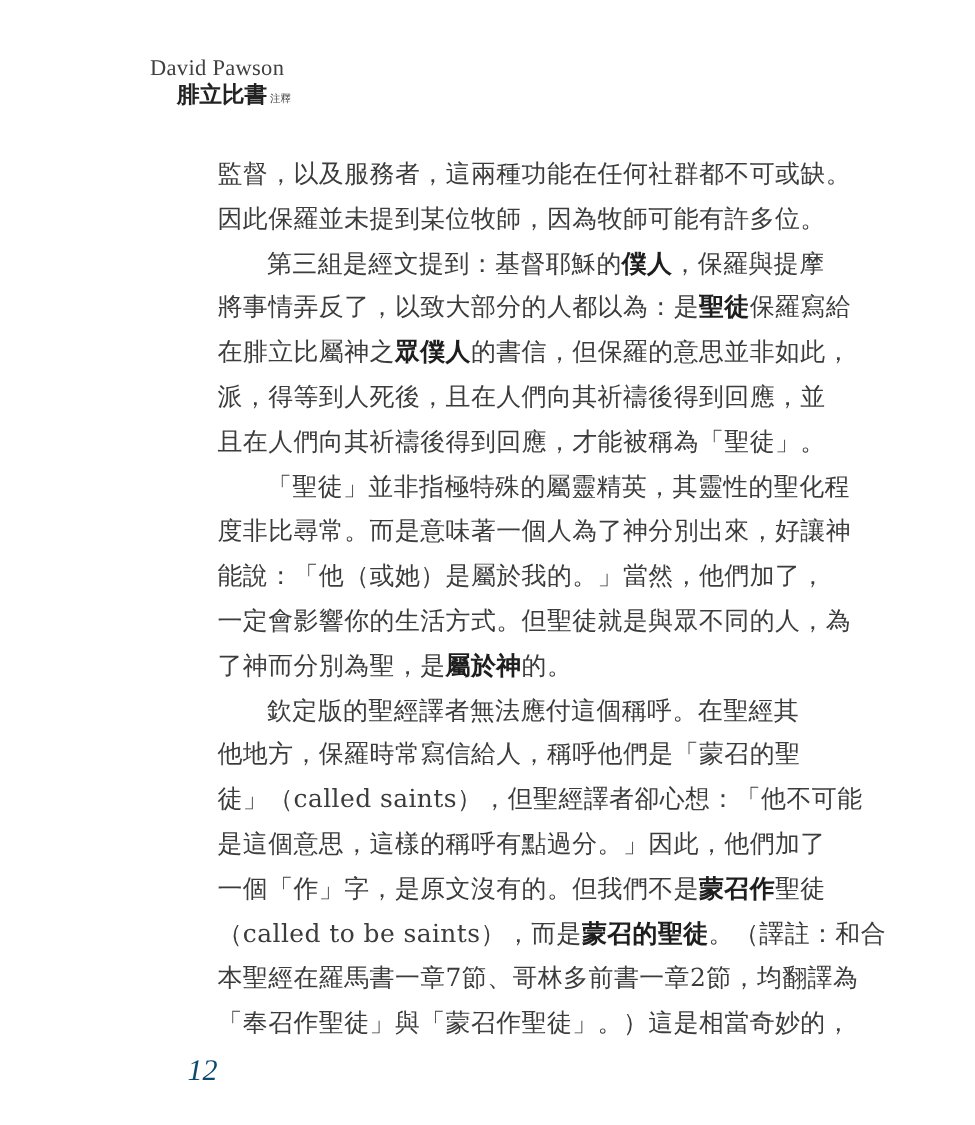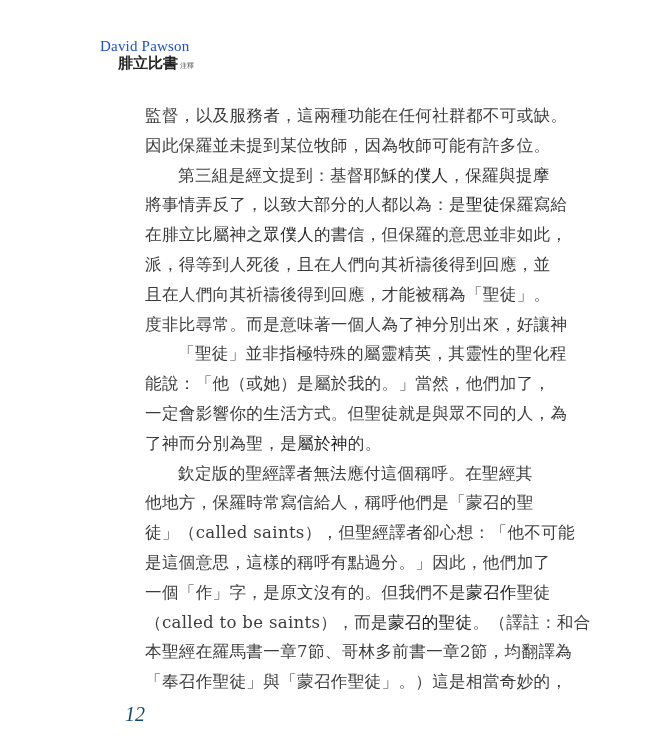--- a/index.html
+++ b/index.html
@@ -1,45 +1,45 @@
 <!DOCTYPE html>
 <html><head>
 <meta charset="utf-8">
 <style>
   html, body { margin: 0; padding: 0; background: #ffffff; }
   body { width: 650px; height: 750px; position: relative; overflow: hidden;
          font-family: "DejaVu Serif", "Liberation Serif", serif; color: #3a3a3a; }
   .running-head { position: absolute; left: 100px; top: 38px; }
-  .author { font-family: "Liberation Serif", serif; font-size: 15px; color: #1d4ed8; letter-spacing: 0.2px; line-height: 16px; }
+  .author { font-family: "Liberation Serif", serif; font-size: 15px; color: #404040; letter-spacing: 0.2px; line-height: 16px; }
   .book-title { font-family: "DejaVu Serif", serif; font-size: 15px; font-weight: bold; color: #222; line-height: 18px; margin-left: 18px; }
   .book-sub { font-size: 7px; font-weight: normal; color: #444; margin-left: 2px; }
   .body-text { position: absolute; left: 145px; top: 101px; width: 365px; }
   .line { font-size: 16.6px; line-height: 29.8px; height: 29.8px; white-space: nowrap; letter-spacing: 0.3px; color: #3c3c3c; }
   .line.indent { padding-left: 33px; }
-  .line b { font-weight: normal; color: #1e1e1e; }
+  .line b { font-weight: bold; color: #1e1e1e; }
   .page-number { position: absolute; left: 125px; top: 703px; font-family: "Liberation Serif", serif; font-style: italic; font-size: 20px; color: #0c4a6e; }
 </style>
 </head>
 <body>
 
 <div class="running-head">
   <div class="author">David Pawson</div>
   <div class="book-title"><span>腓立比書</span><span class="book-sub">注釋</span></div>
 </div>
 
 <div class="body-text" id="body-text">
     <div class="line"><span>監督，以及服務者，這兩種功能在任何社群都不可或缺。</span></div>
     <div class="line"><span>因此保羅並未提到某位牧師，因為牧師可能有許多位。</span></div>
     <div class="line indent"><span>第三組是經文提到：基督耶穌的</span><b>僕人</b><span>，保羅與提摩</span></div>
     <div class="line"><span>將事情弄反了，以致大部分的人都以為：是</span><b>聖徒</b><span>保羅寫給</span></div>
     <div class="line"><span>在腓立比屬神之</span><b>眾僕人</b><span>的書信，但保羅的意思並非如此，</span></div>
     <div class="line"><span>派，得等到人死後，且在人們向其祈禱後得到回應，並</span></div>
     <div class="line"><span>且在人們向其祈禱後得到回應，才能被稱為「聖徒」。</span></div>
+    <div class="line indent"><span>「聖徒」並非指極特殊的屬靈精英，其靈性的聖化程</span></div>
     <div class="line"><span>度非比尋常。而是意味著一個人為了神分別出來，好讓神</span></div>
-    <div class="line indent"><span>「聖徒」並非指極特殊的屬靈精英，其靈性的聖化程</span></div>
     <div class="line"><span>能說：「他（或她）是屬於我的。」當然，他們加了，</span></div>
     <div class="line"><span>一定會影響你的生活方式。但聖徒就是與眾不同的人，為</span></div>
     <div class="line"><span>了神而分別為聖，是</span><b>屬於神</b><span>的。</span></div>
     <div class="line indent"><span>欽定版的聖經譯者無法應付這個稱呼。在聖經其</span></div>
     <div class="line"><span>他地方，保羅時常寫信給人，稱呼他們是「蒙召的聖</span></div>
     <div class="line"><span>徒」（called saints），但聖經譯者卻心想：「他不可能</span></div>
     <div class="line"><span>是這個意思，這樣的稱呼有點過分。」因此，他們加了</span></div>
     <div class="line"><span>一個「作」字，是原文沒有的。但我們不是</span><b>蒙召作</b><span>聖徒</span></div>
     <div class="line"><span>（called to be saints），而是</span><b>蒙召的聖徒</b><span>。（譯註：和合</span></div>
     <div class="line"><span>本聖經在羅馬書一章7節、哥林多前書一章2節，均翻譯為</span></div>

